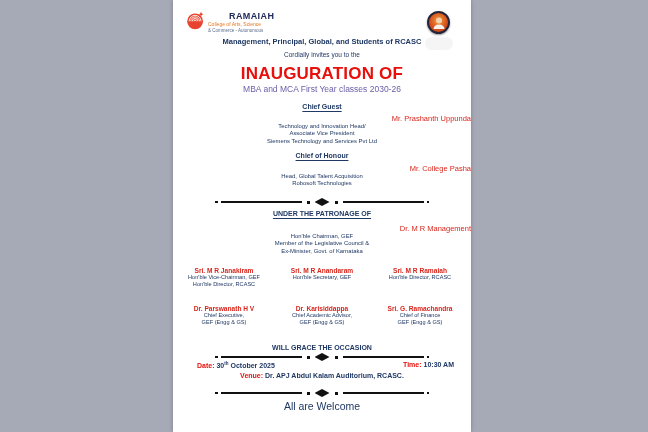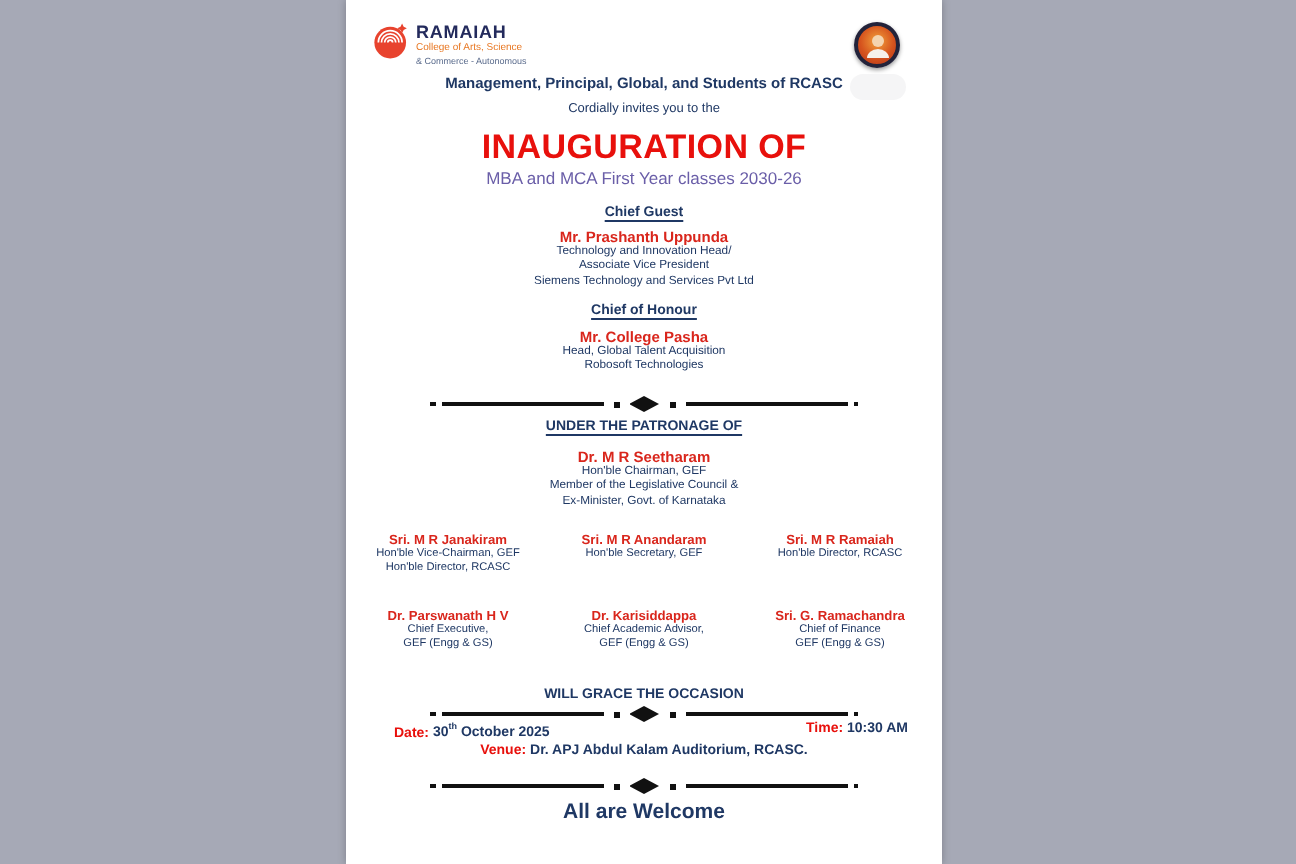--- a/index.html
+++ b/index.html
@@ -12,58 +12,58 @@
   }
   .abs { position:absolute; left:0; right:0; text-align:center; }
   .navy { color:#1f3864; }
   .red  { color:#e8100c; }
   .name-red { color:#d9261c; }
   .purple { color:#6a5ea8; }
 
   
   .logo { position:absolute; top:11px; left:13px; display:flex; align-items:flex-start; gap:3px; }
   .logo svg { display:block; }
-  .logo-text .brand { font-size:9px; font-weight:bold; color:#232a5c; letter-spacing:.4px; line-height:10px; }
+  .logo-text .brand { font-size:9px; font-weight:bold; color:#232a5c; letter-spacing:.4px; line-height:10px;margin-left:21px; }
   .logo-text .tag1 { font-size:5px; color:#e87722; line-height:5px; margin-top:1px; }
   .logo-text .tag2 { font-size:4.5px; color:#5a6b8c; line-height:5px; margin-top:1px; }
 
   
   .cam { position:absolute; top:11px; left:254px; width:23px; height:23px; border-radius:50%;
          background:radial-gradient(circle at 50% 40%, #f2a13c 0%, #d6541e 55%, #b23217 100%);
          border:2.5px solid #23233a; overflow:hidden; box-shadow:0 1px 2px rgba(0,0,0,.4); }
   .cam svg { display:block; margin:2px auto 0; }
   .cam-pill { position:absolute; top:37px; left:252px; width:28px; height:13px; border-radius:7px;
               background:#f2f2f4; opacity:.8; }
 
   .inviter { top:37px; font-size:7.5px; font-weight:bold; }
   .cordially { top:51px; font-size:6.5px; }
   .title { top:64px; font-size:17px; font-weight:bold; letter-spacing:.2px; }
   .subtitle { top:84px; font-size:8.5px; }
   .sec-head { font-size:7px; font-weight:bold; text-decoration:underline; text-underline-offset:1.5px; }
-  .guest-name { font-size:7.5px; font-weight:bold; }
+  .guest-name { font-size:7.5px; font-weight:normal;text-align:right; }
   .sub-lines { font-size:5.9px; line-height:7.3px; }
 
   .divider { position:absolute; left:39px; right:39px; display:flex; align-items:center; height:8px; }
   .divider .line { flex:1; height:1.4px; background:#111; }
   .divider .dot { width:2.5px; height:2.5px; background:#111; margin:0 3px; }
   .divider .dot.inner { width:3px; height:3px; margin:0 5px; }
   .divider .diamond { width:15px; height:8px; background:#111;
     clip-path:polygon(50% 0, 100% 50%, 50% 100%, 0 50%); }
 
   .grid3 { position:absolute; left:2px; right:2px; display:grid; grid-template-columns:1fr 1fr 1fr; }
   .grid3 .cell { text-align:center; }
   .grid3 .dname { font-size:6.6px; font-weight:bold; }
   .grid3 .dline { font-size:5.6px; line-height:7px; color:#1f3864; }
 
   .occ-head { top:344px; font-size:7px; font-weight:bold; }
   .dt-row { position:absolute; top:361px; left:24px; right:17px; display:flex;
             justify-content:space-between; font-size:7px; font-weight:bold; }
   sup { font-size:4.5px; vertical-align:super; }
   .venue { top:372px; font-size:7px; font-weight:bold; }
-  .welcome { top:400px; font-size:10.5px; font-weight:bold; }
+  .welcome { top:400px; font-size:10.5px; font-weight:normal; }
 </style>
 </head>
 <body>
 
 <div class="stage">
   <div class="page">
 
     <div class="logo">
       <span>
         <svg width="19" height="19" viewBox="0 0 24 24">
@@ -114,21 +114,21 @@
       <span class="dot"></span>
         <span class="line"></span>
         <span class="dot inner"></span>
       <span class="diamond"></span>
       <span class="dot inner"></span>
         <span class="line"></span>
         <span class="dot"></span>
     </div>
 
     <div class="abs sec-head navy" style="top:210px">UNDER THE PATRONAGE OF</div>
-    <div class="abs guest-name name-red" style="top:224px">Dr. M R Seetharam</div>
+    <div class="abs guest-name name-red" style="top:224px">Dr. M R Management</div>
     <div class="abs sub-lines navy" style="top:233px">
       <div>Hon'ble Chairman, GEF</div>
       <div>Member of the Legislative Council &amp;</div>
       <div>Ex-Minister, Govt. of Karnataka</div>
     </div>
 
     <div class="grid3" style="top:267px">
       <div class="cell">
         <div class="dname name-red">Sri. M R Janakiram</div>
         <div class="dline">Hon'ble Vice-Chairman, GEF</div>

